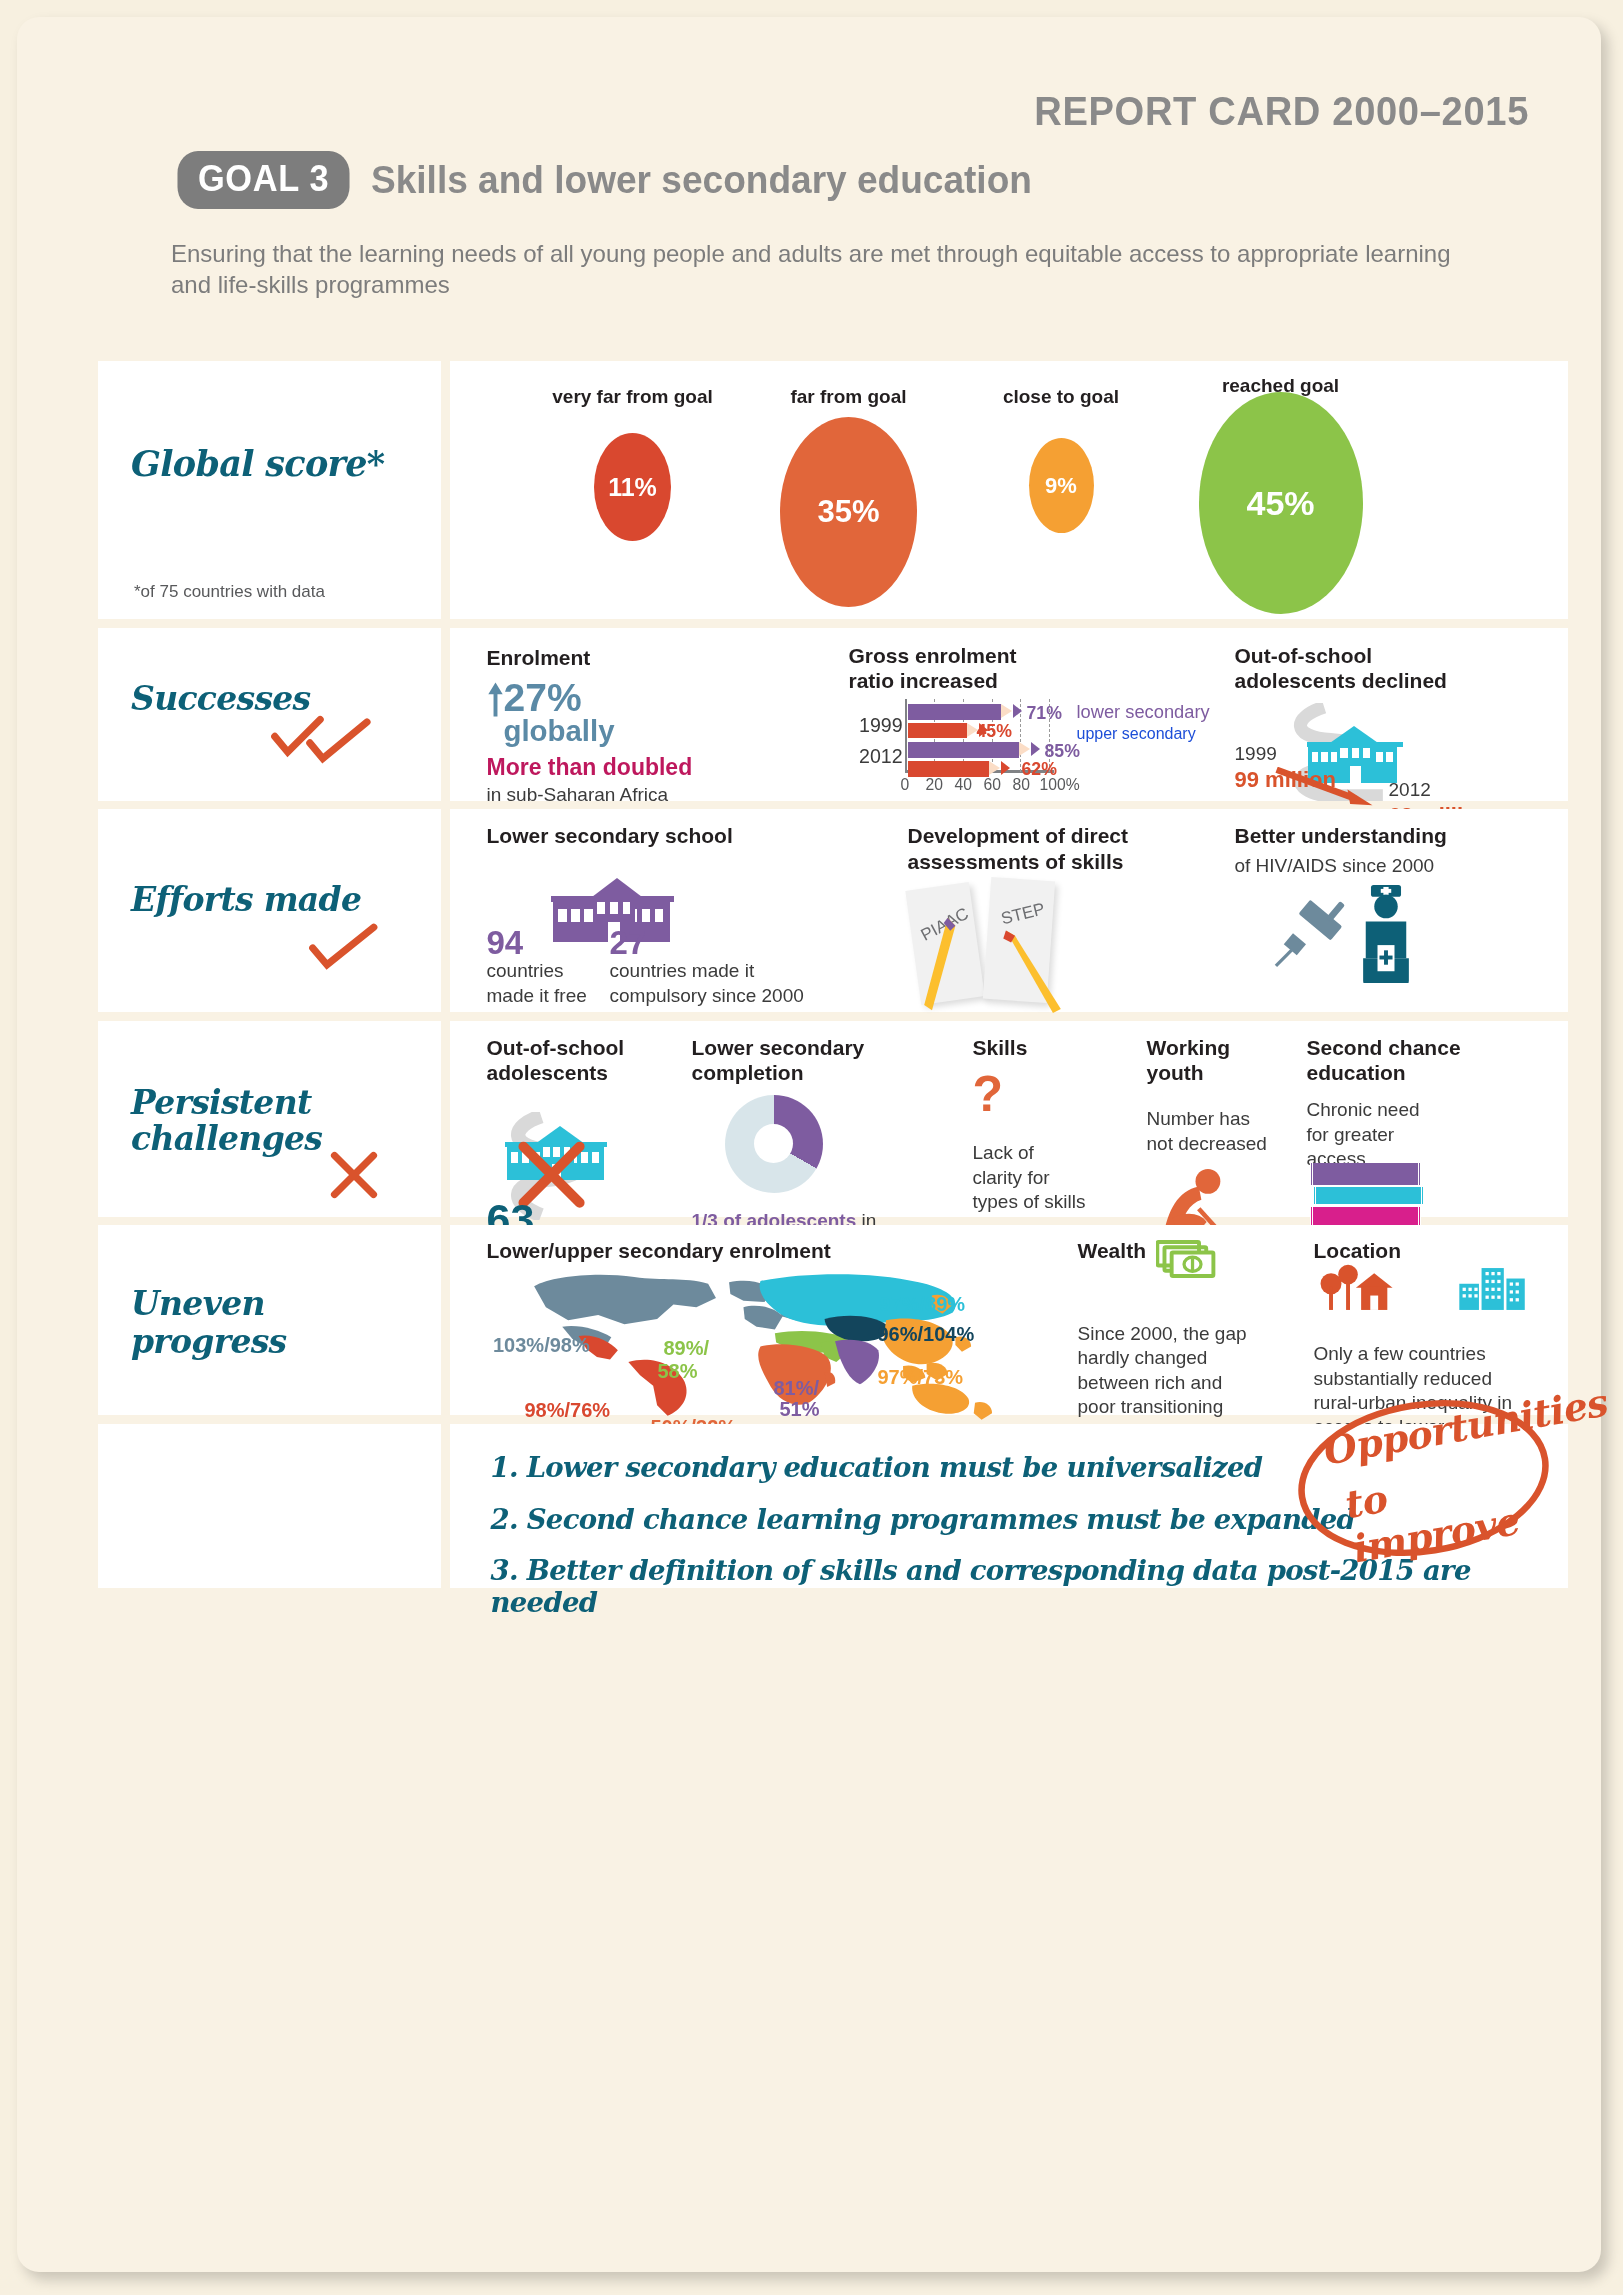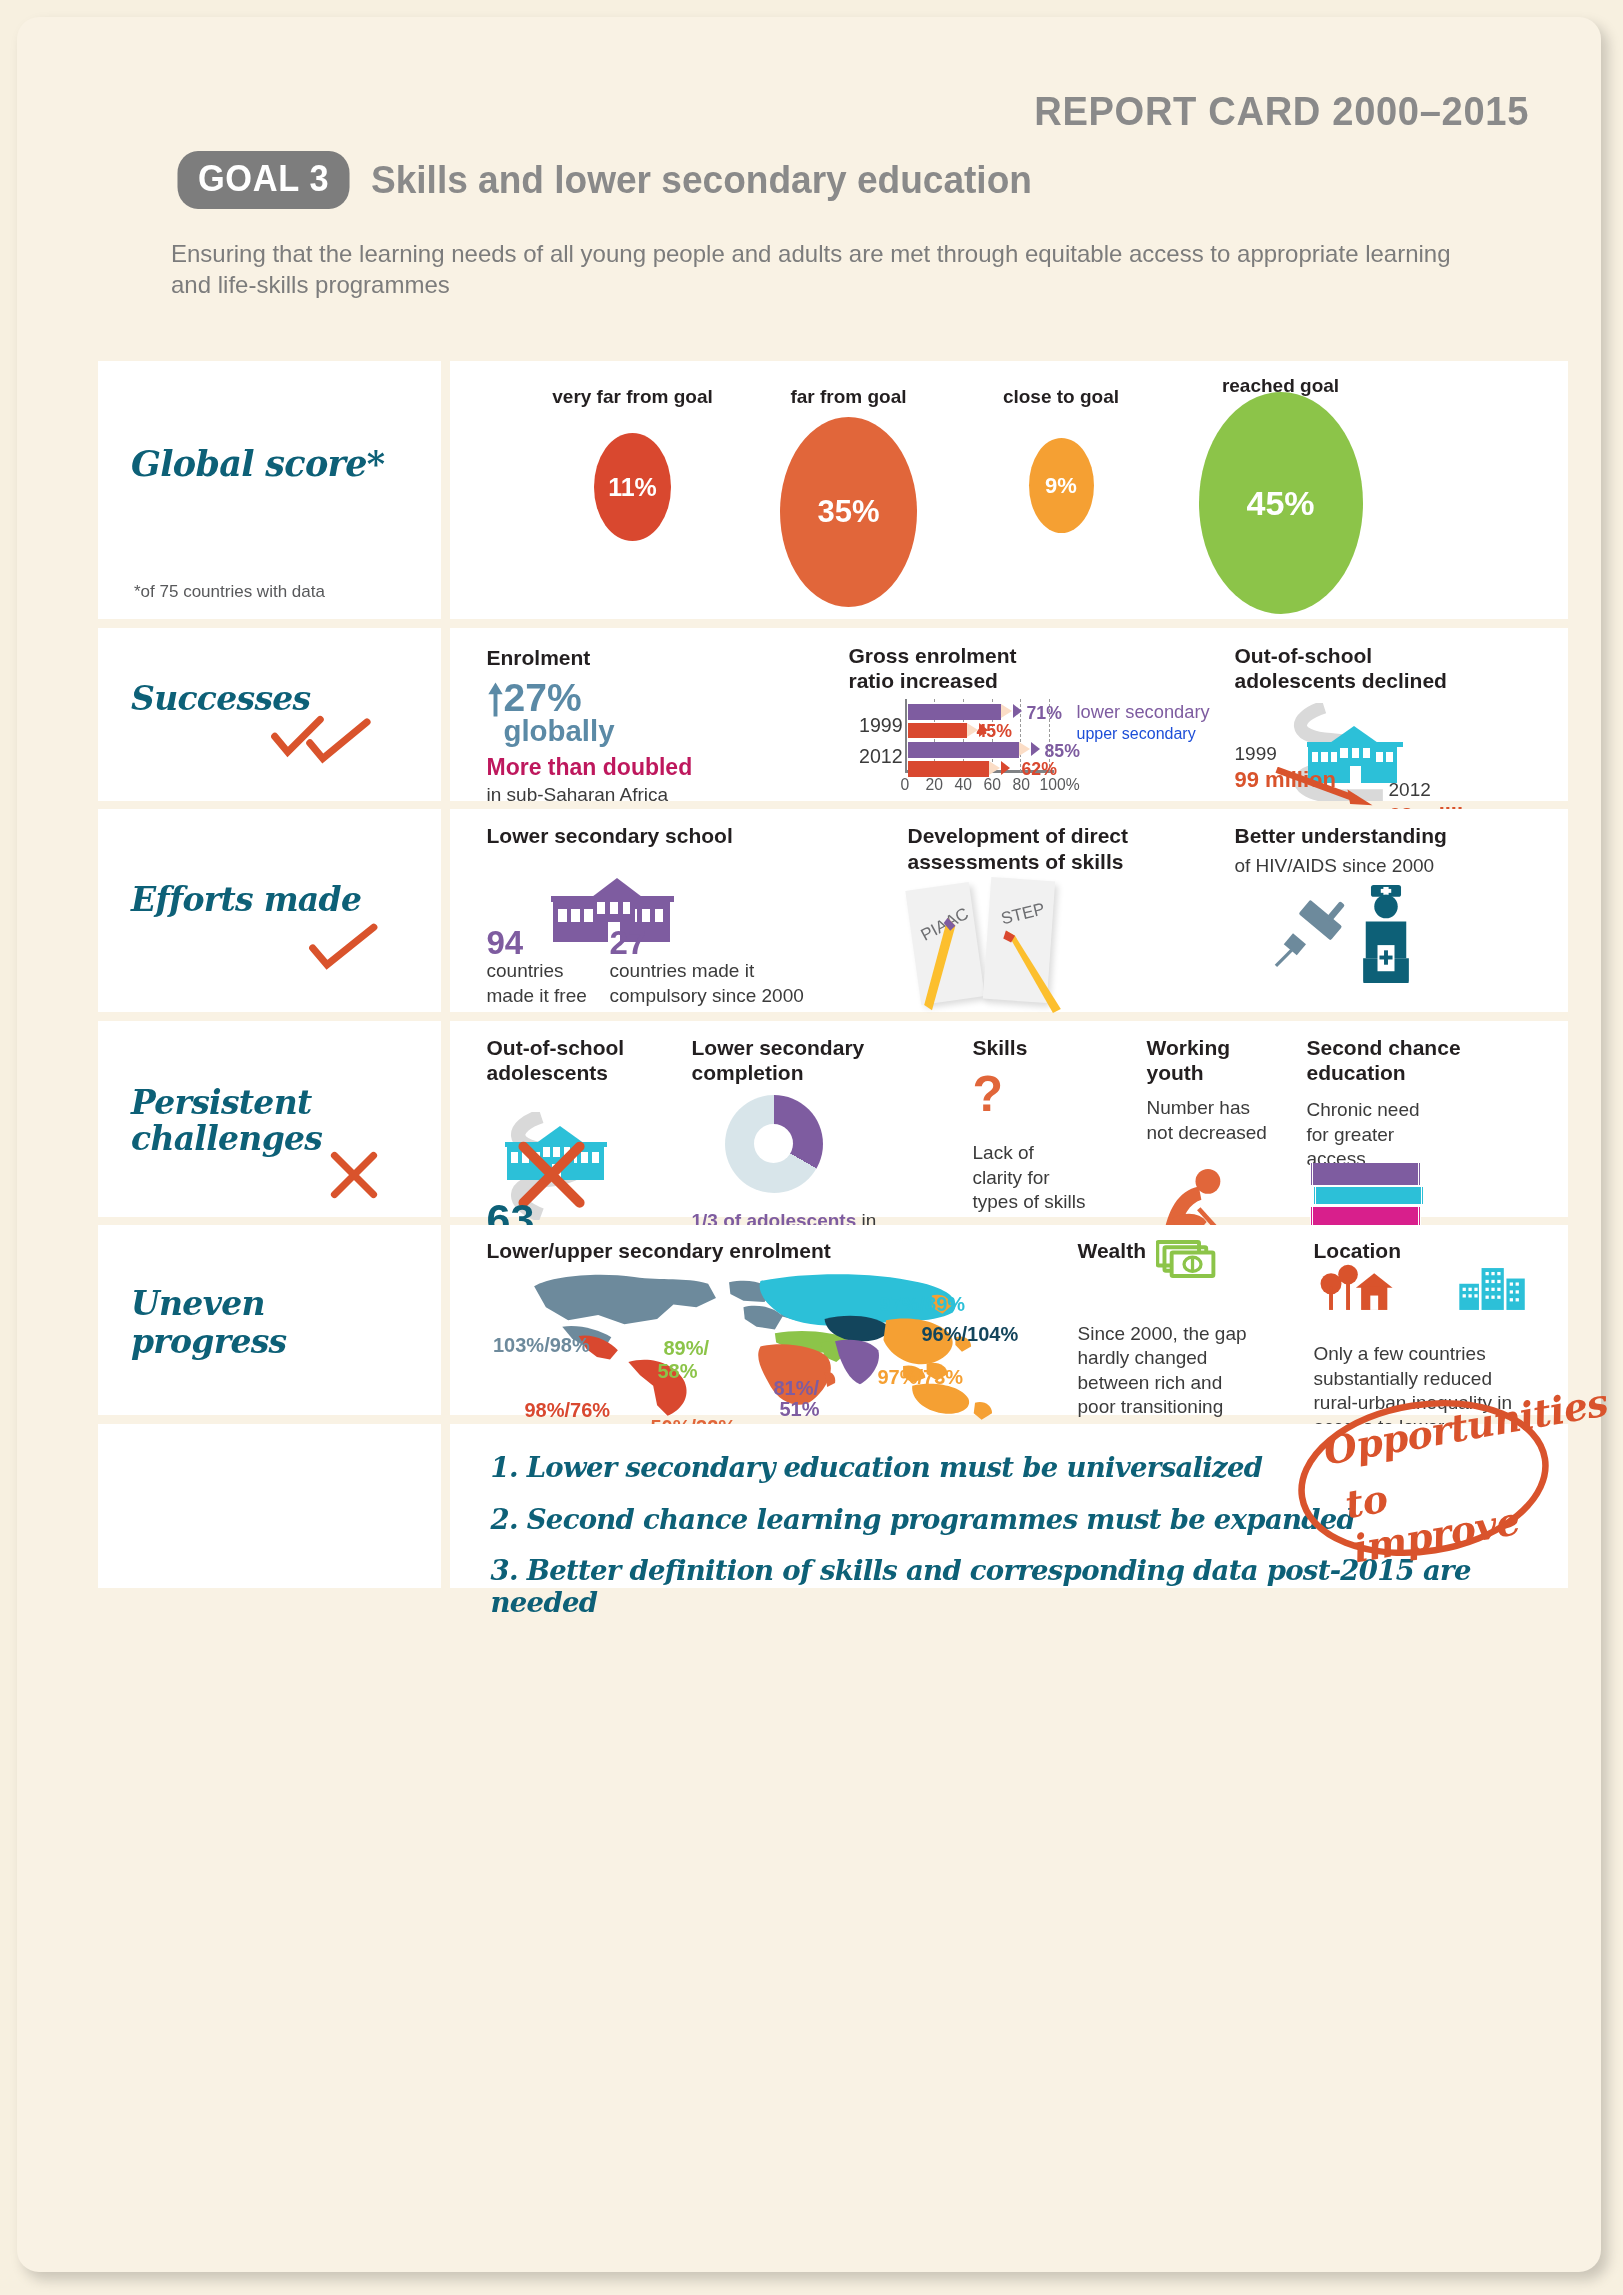--- a/index.html
+++ b/index.html
@@ -497,21 +497,21 @@
 
         <div class="abs" style="left:523px;top:14.4px;width:124px;">
           <div class="h3">Skills</div>
           <div style="font-size:50px;font-weight:bold;color:#e1663a;margin-top:9.2px;line-height:1;">?</div>
           <div class="body" style="margin-top:22px;width:115px;">Lack of clarity for types of skills</div>
         </div>
 
         <div class="abs" style="left:697px;top:14.4px;width:137px;">
           <div class="h3">Working</div>
           <div class="h3">youth</div>
-          <div class="body" style="margin-top:11px;width:124px;">Number has not decreased</div>
+          <div class="body" style="margin-top:22px;width:124px;">Number has not decreased</div>
           <svg class="abs" style="left:6.5px;top:133px;" width="85" height="79" viewBox="0 0 130 120">
             <circle cx="84" cy="20" r="19" fill="#e1663a"></circle>
             <path d="M70 28 C38 34 22 66 16 104 L40 104 C44 72 56 54 74 48 Z" fill="#e1663a"></path>
             <path d="M30 76 C50 66 72 68 82 82 L62 106 L40 106 Z" fill="#e1663a"></path>
             <rect x="54" y="96" width="14" height="22" fill="#e1663a"></rect>
             <path d="M70 62 L108 104" stroke="#e1663a" stroke-width="7"></path>
             <path d="M100 92 L122 112 L112 120 L92 100 Z" fill="#e1663a"></path>
           </svg>
         </div>
 
@@ -568,21 +568,21 @@
             <path d="M660 48 C676 44 688 52 690 64 L676 76 L660 66 Z" fill="#f5a033"></path>
             <path d="M652 152 C670 148 684 156 684 168 L668 178 L652 168 Z" fill="#f5a033"></path>
             <path d="M616 156 C634 152 650 162 650 174 L630 182 L616 172 Z" fill="#f5a033"></path>
             <path d="M630 186 C668 178 706 188 716 206 C722 222 700 232 676 228 C648 224 628 206 630 186 Z" fill="#f5a033"></path>
             <path d="M726 212 C740 208 752 216 752 228 L736 238 L724 228 Z" fill="#f5a033"></path>
             <path d="M696 112 C710 108 720 116 720 126 L706 134 L696 124 Z" fill="#f5a033"></path>
           </svg>
 
           <div class="mapnum" style="left:6.5px;top:96px;color:#6d8a9c;">103%/98%</div>
           <div class="mapnum" style="left:393px;top:55px;color:#2cc0d8;">97%/89%</div>
-          <div class="mapnum" style="left:391px;top:85px;color:#13455c;margin-left:44px;">96%/104%</div>
+          <div class="mapnum" style="left:391px;top:85px;color:#13455c;">96%/104%</div>
           <div class="mapnum" style="left:177px;top:99px;color:#8cc449;">89%/</div>
           <div class="mapnum" style="left:171px;top:122px;color:#8cc449;">58%</div>
           <div class="mapnum" style="left:287px;top:139px;color:#7e5ca0;">81%/</div>
           <div class="mapnum" style="left:293px;top:160px;color:#7e5ca0;">51%</div>
           <div class="mapnum" style="left:391px;top:128px;color:#f5a033;">97%/73%</div>
           <div class="mapnum" style="left:38px;top:161px;color:#d9482f;">98%/76%</div>
           <div class="mapnum" style="left:164px;top:178px;color:#e1663a;">50%/32%</div>
         </div>
 
         <div class="abs" style="left:628px;top:13px;width:196px;">

